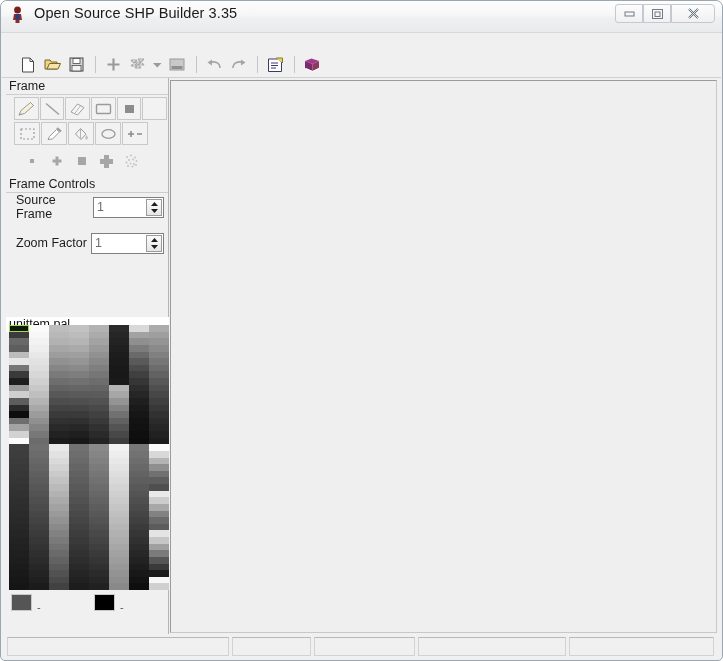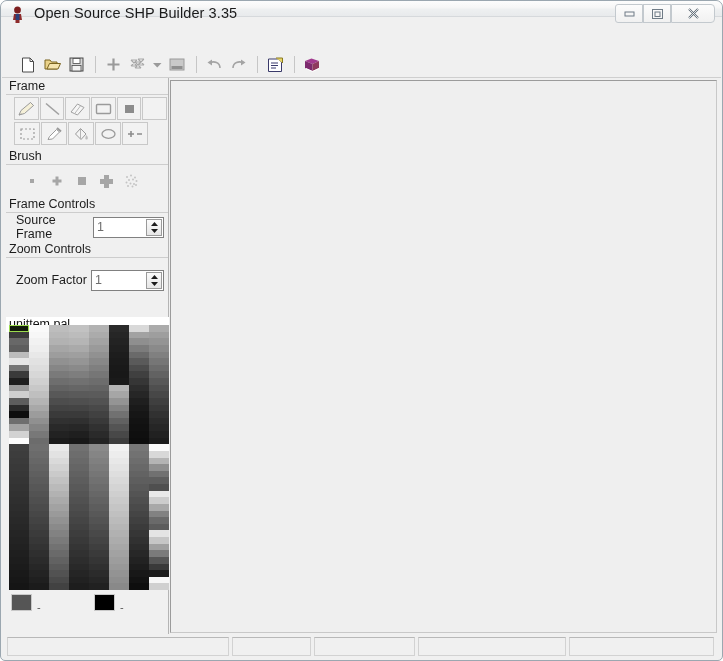--- a/index.html
+++ b/index.html
@@ -18,21 +18,21 @@
     width: 723px; height: 661px;
     background: #f0f0f0;
     border: 1px solid #9ba7b0;
     border-radius: 7px 7px 5px 5px;
     overflow: hidden;
   }
 
   
   #title-bar {
     position: absolute; left: 0; top: 0;
-    width: 721px; height: 16px;
+    width: 721px; height: 32px;
     background: linear-gradient(to bottom, #fdfdfd 0%, #f6f6f6 45%, #eef0f1 55%, #e8eaec 100%);
     border-bottom: 1px solid #d6d9dc;
     border-radius: 6px 6px 0 0;
   }
   #title-icon {
     position: absolute; left: 8px; top: 5px;
     width: 17px; height: 18px;
   }
   #title-text {
     position: absolute; left: 33px; top: 4px;
@@ -373,21 +373,20 @@
         </svg>
       </div>
       <div class="tool-btn">
         <svg width="19" height="16" viewBox="0 0 19 16">
           <path d="M5 5 L5 11 M2 8 L8 8" stroke="#8c8c8c" stroke-width="1.6"></path>
           <path d="M11 8 L16 8" stroke="#8c8c8c" stroke-width="1.6"></path>
         </svg>
       </div>
     </div>
 
-    <div class="group-label" style="margin-top:3px">Brush</div>
 
     <div class="brush-row">
       <div class="brush-btn">
         <svg width="8" height="8" viewBox="0 0 8 8">
             <rect x="2" y="2" width="4" height="4" fill="#a6a6a6"></rect>
           </svg>
       </div>
       <div class="brush-btn">
         <svg width="12" height="12" viewBox="0 0 12 12">
           <path d="M4.5 1.5 L7.5 1.5 L7.5 4.5 L10.5 4.5 L10.5 7.5 L7.5 7.5 L7.5 10.5 L4.5 10.5 L4.5 7.5 L1.5 7.5 L1.5 4.5 L4.5 4.5 Z" fill="#a6a6a6"></path>
@@ -432,21 +431,20 @@
         <span class="spin-arrows">
           <svg width="9" height="13" viewBox="0 0 9 13">
             <path d="M4.5 1 L8 5 L1 5 Z" fill="#1c1c1c"></path>
             <path d="M4.5 12 L8 8 L1 8 Z" fill="#1c1c1c"></path>
           </svg>
         </span>
       </div>
     </div>
 
 
-    <div class="group-label">Zoom Controls</div>
 
     <div class="field-row" style="margin-top:8px">
       <span class="field-label">Zoom Factor</span>
       <div class="spinbox">
         <span class="spin-val">1</span>
         <span class="spin-arrows">
           <svg width="9" height="13" viewBox="0 0 9 13">
             <path d="M4.5 1 L8 5 L1 5 Z" fill="#1c1c1c"></path>
             <path d="M4.5 12 L8 8 L1 8 Z" fill="#1c1c1c"></path>
           </svg>

